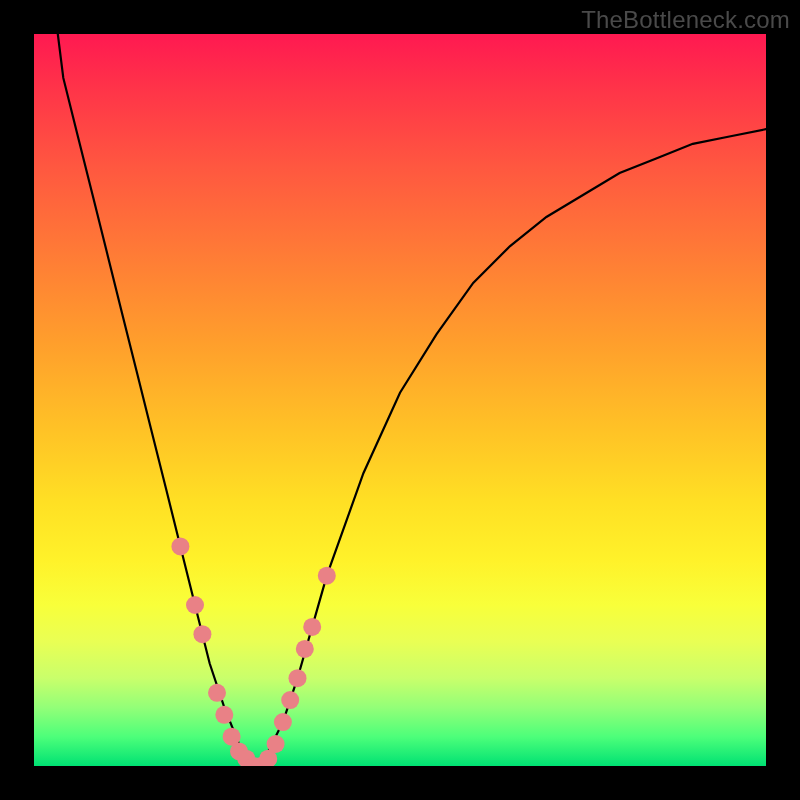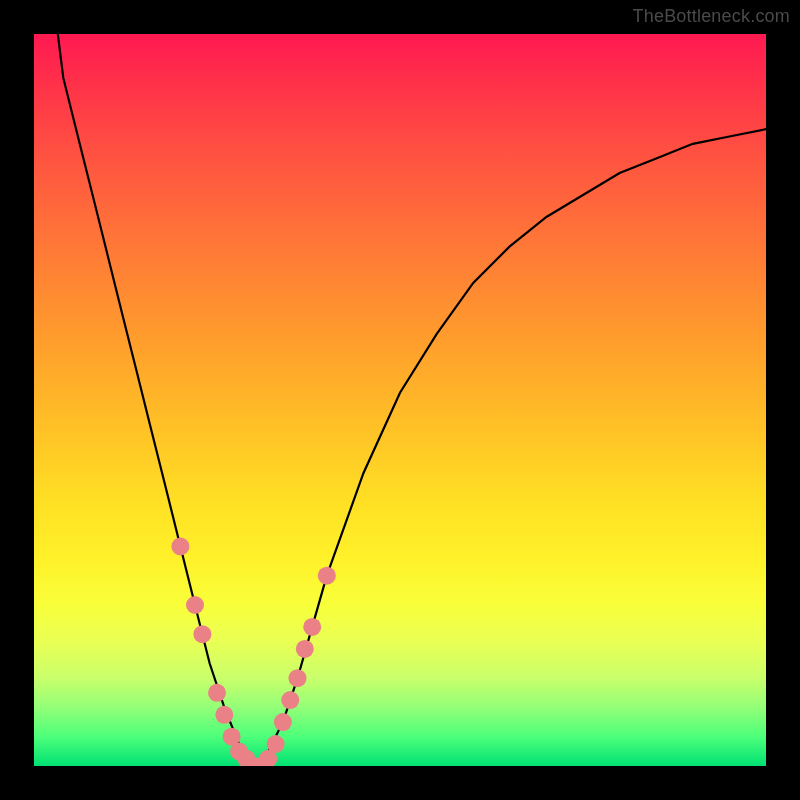--- a/index.html
+++ b/index.html
@@ -17,21 +17,21 @@
     left: 0;
     width: 800px;
     height: 800px;
     background: #000;
   }
   .watermark {
     position: absolute;
     top: 6px;
     right: 10px;
     color: #4a4a4a;
-    font-size: 18px;
+    font-size: 24px;
     font-weight: 500;
     letter-spacing: 0.2px;
   }
   .plot {
     position: absolute;
     top: 34px;
     left: 34px;
     width: 732px;
     height: 732px;
     overflow: hidden;

